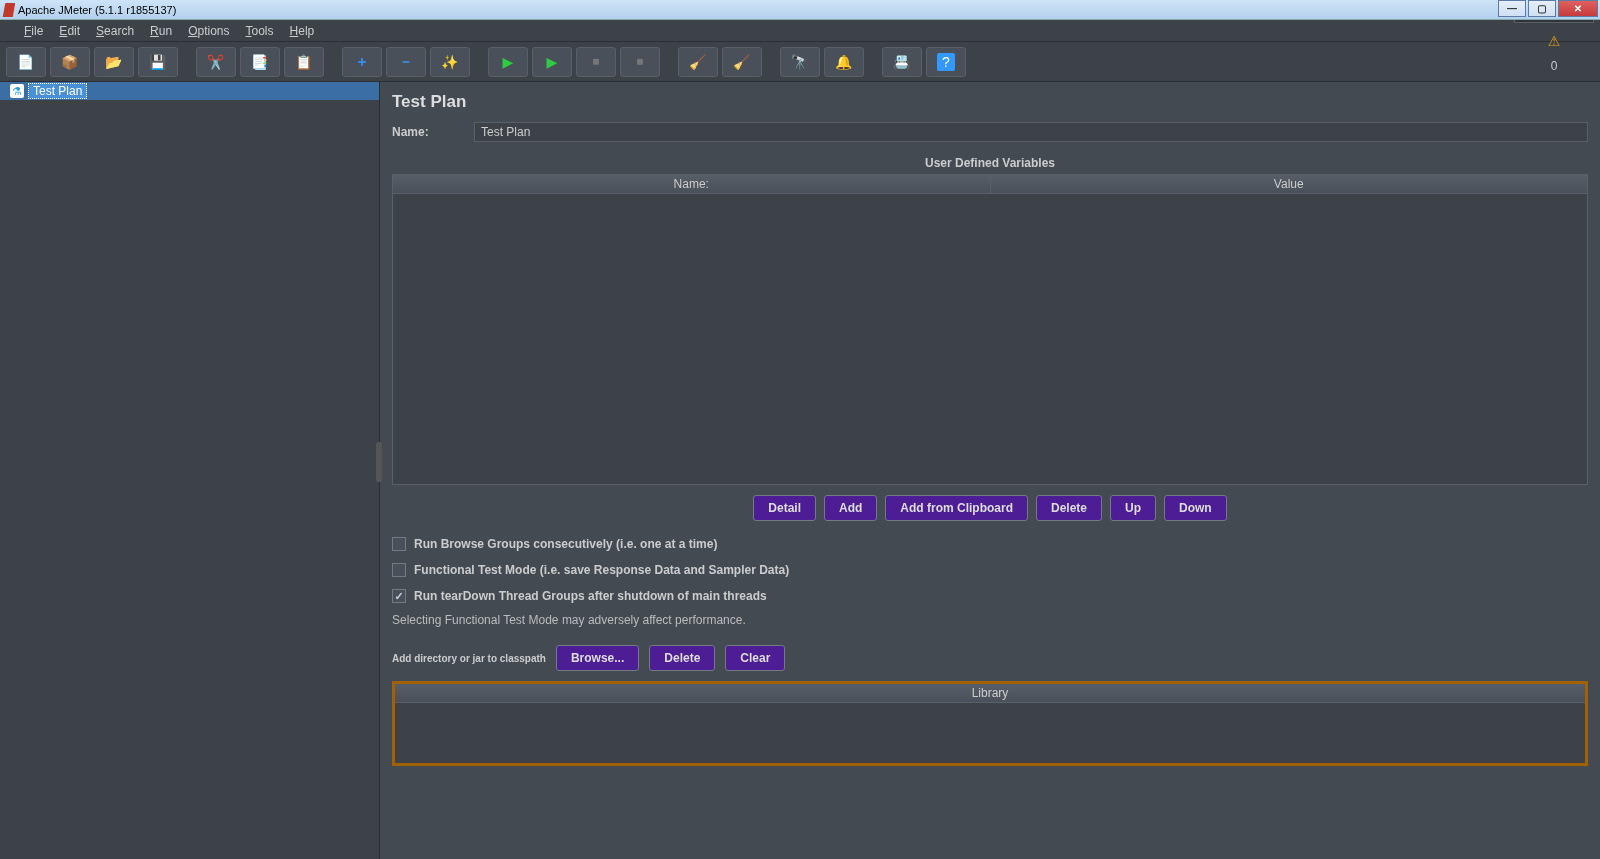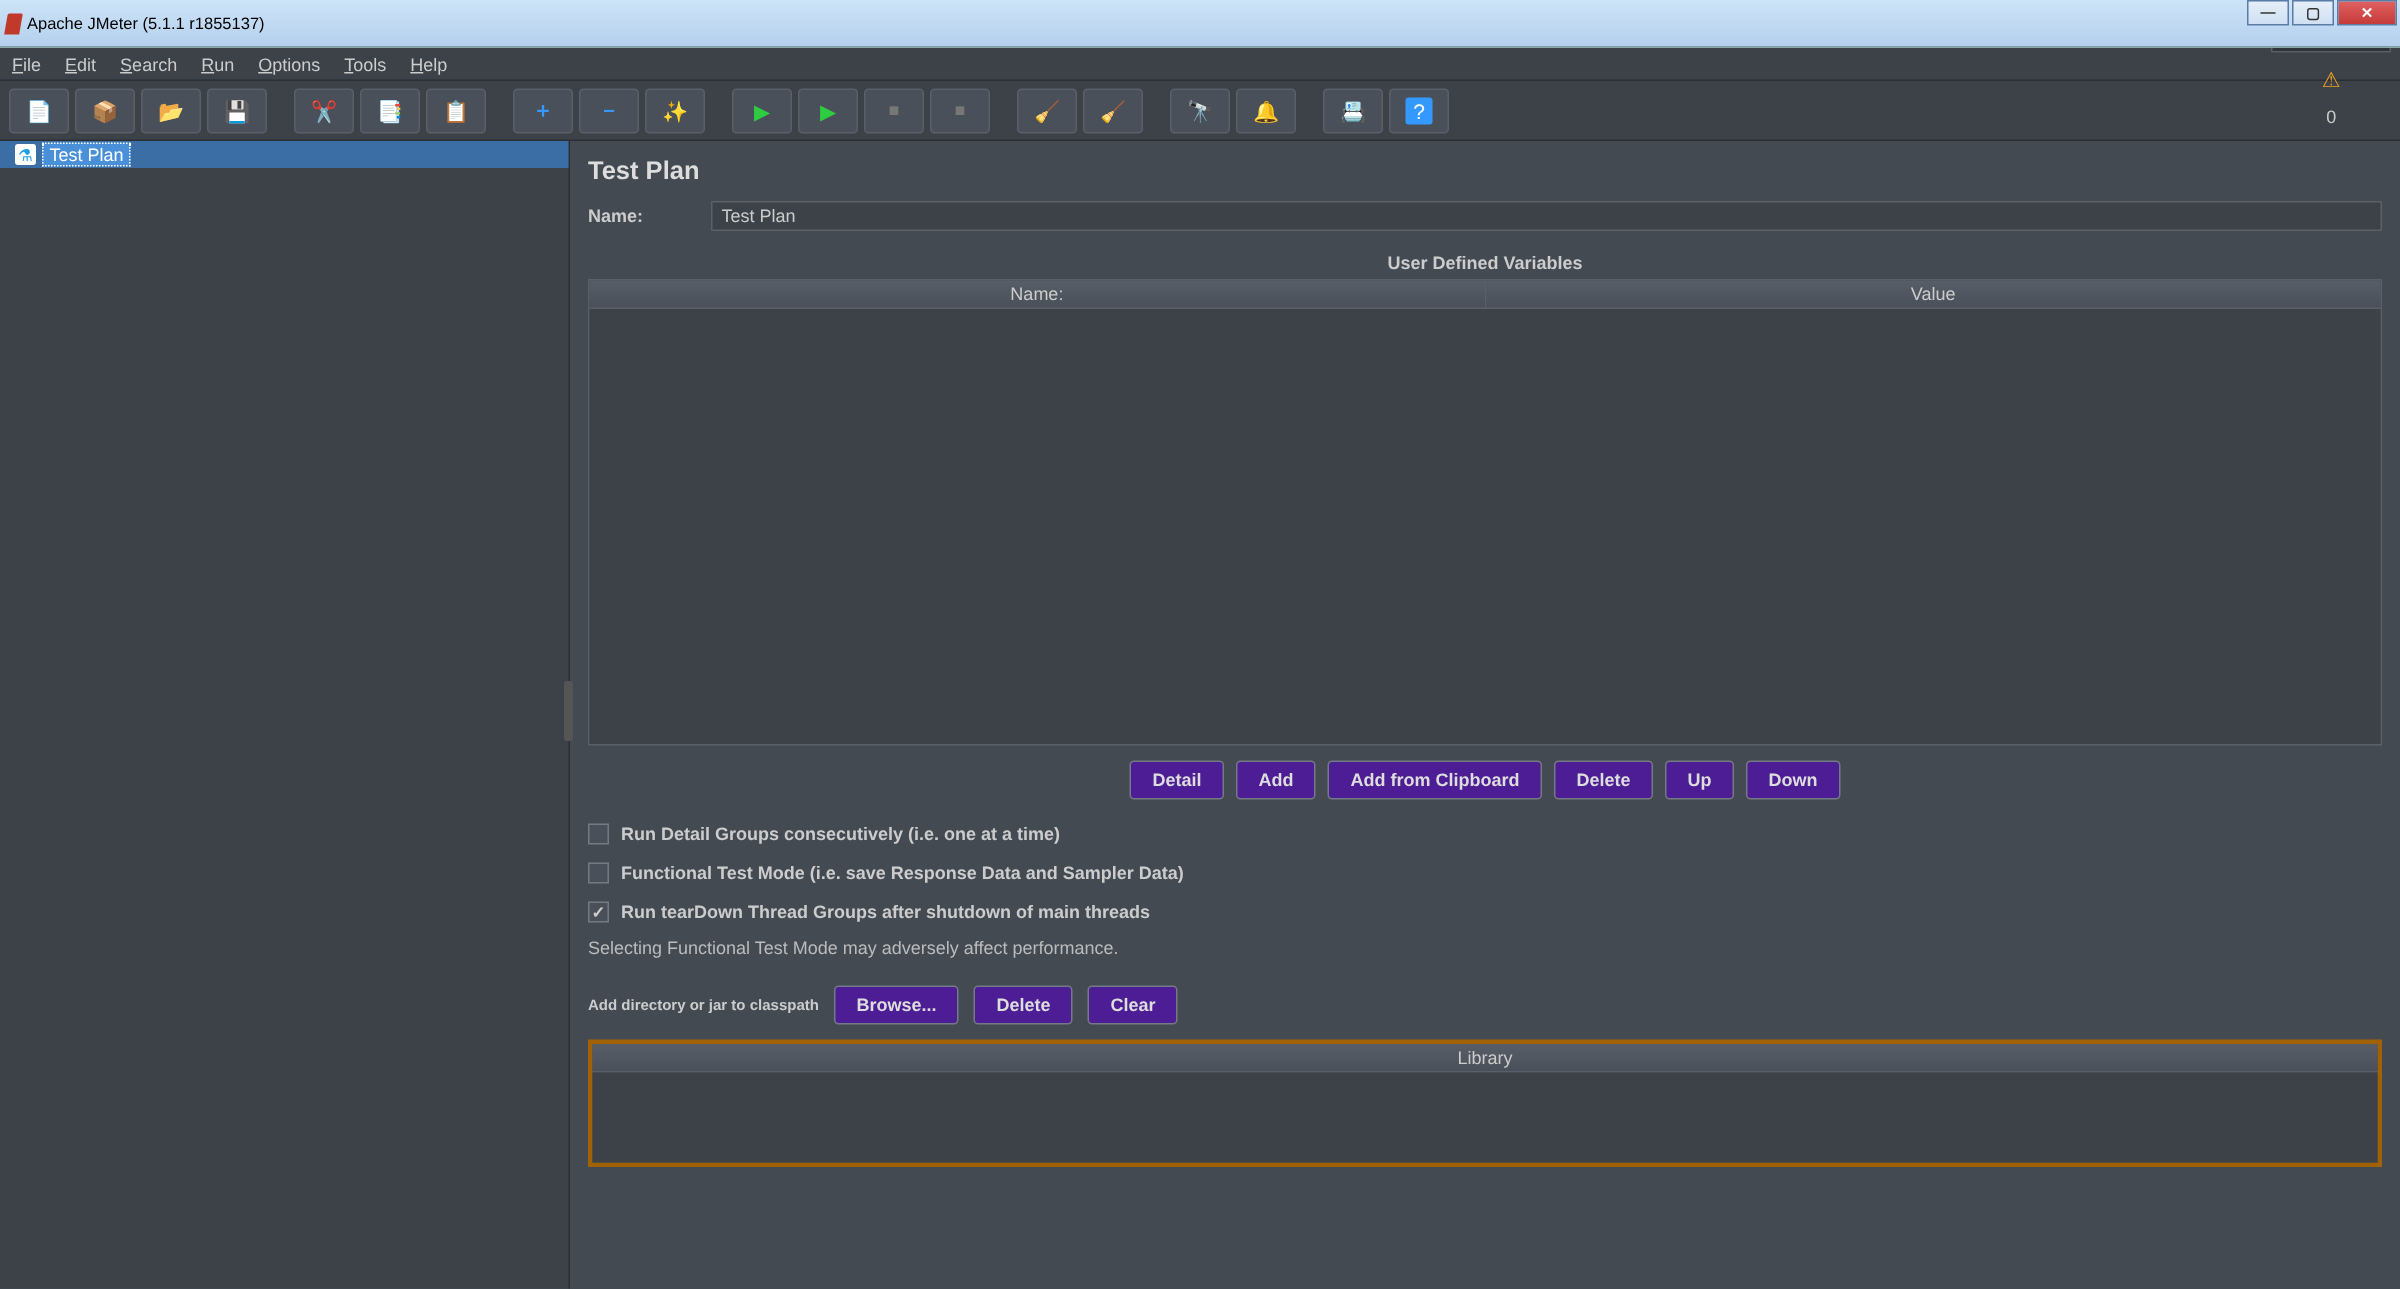--- a/index.html
+++ b/index.html
@@ -1,26 +1,26 @@
 <!DOCTYPE html>
 <html><head>
 <meta charset="utf-8">
 <style>
 * { margin:0; padding:0; box-sizing:border-box; font-family:"Segoe UI",Tahoma,sans-serif; }
 body { width:1600px; height:859px; background:#444a52; overflow:hidden; }
 
 
-.titlebar { height:32px; background:linear-gradient(#cde4f8,#b4d0ed); display:flex; align-items:center; padding:0 4px; font-size:11px; color:#000; position:relative; border-bottom:1px solid #8aa; }
+.titlebar { height:20px; background:linear-gradient(#cde4f8,#b4d0ed); display:flex; align-items:center; padding:0 4px; font-size:11px; color:#000; position:relative; border-bottom:1px solid #8aa; }
 .titlebar .feather { width:10px; height:14px; background:#c0392b; margin-right:4px; border-radius:1px 1px 0 0; transform:skewX(-10deg);}
 .winbtns { position:absolute; right:2px; top:0; display:flex; gap:2px;}
 .winbtn { width:28px; height:17px; border:1px solid #5a7ca6; background:linear-gradient(#e6eef8,#cfe0f2); display:flex; align-items:center; justify-content:center; font-size:10px; font-weight:bold; color:#333;}
 .winbtn.close { background:linear-gradient(#e06060,#c63b3b); color:#fff; width:40px;}
 
 
-.menubar { height:22px; background:#3c4248; display:flex; align-items:center; padding:0 0; border-bottom:1px solid #2b2f34;}
+.menubar { height:22px; background:#3c4248; display:flex; align-items:center; padding:0 16px; border-bottom:1px solid #2b2f34;}
 .menubar .mitem { color:#ccc; font-size:12px; padding:2px 8px; cursor:default;}
 .menubar .mitem .u { text-decoration:underline; }
 
 
 .toolbar { height:40px; background:#3c4248; display:flex; align-items:center; padding:4px 6px; gap:4px; border-bottom:1px solid #2b2f34;}
 .tbtn { width:40px; height:30px; background:#4a5059; border:1px solid #5a6068; border-radius:3px; display:flex; align-items:center; justify-content:center; font-size:14px; cursor:default;}
 .tsep { width:10px; }
 .tool-right { margin-left:auto; display:flex; align-items:center; gap:10px; color:#ccc; font-size:12px;flex-direction:column;}
 .timerbox { background:#2f343a; border:1px solid #5a6068; padding:3px 10px; font-family:monospace; color:#ccc;}
 .warn-ico { color:#f0a020; font-size:14px;}
@@ -196,21 +196,21 @@
       <button class="btn">Detail</button>
       <button class="btn">Add</button>
       <button class="btn">Add from Clipboard</button>
       <button class="btn">Delete</button>
       <button class="btn">Up</button>
       <button class="btn">Down</button>
     </div>
 
     <div class="check-row">
       <div class="chk"></div>
-      <span>Run Detail Groups consecutively (i.e. one at a time)</span>
+      <span>Run Browse Groups consecutively (i.e. one at a time)</span>
     </div>
     <div class="check-row">
       <div class="chk"></div>
       <span>Functional Test Mode (i.e. save Response Data and Sampler Data)</span>
     </div>
     <div class="check-row">
       <div class="chk checked"></div>
       <span>Run tearDown Thread Groups after shutdown of main threads</span>
     </div>
     <div class="note">Selecting Functional Test Mode may adversely affect performance.</div>

